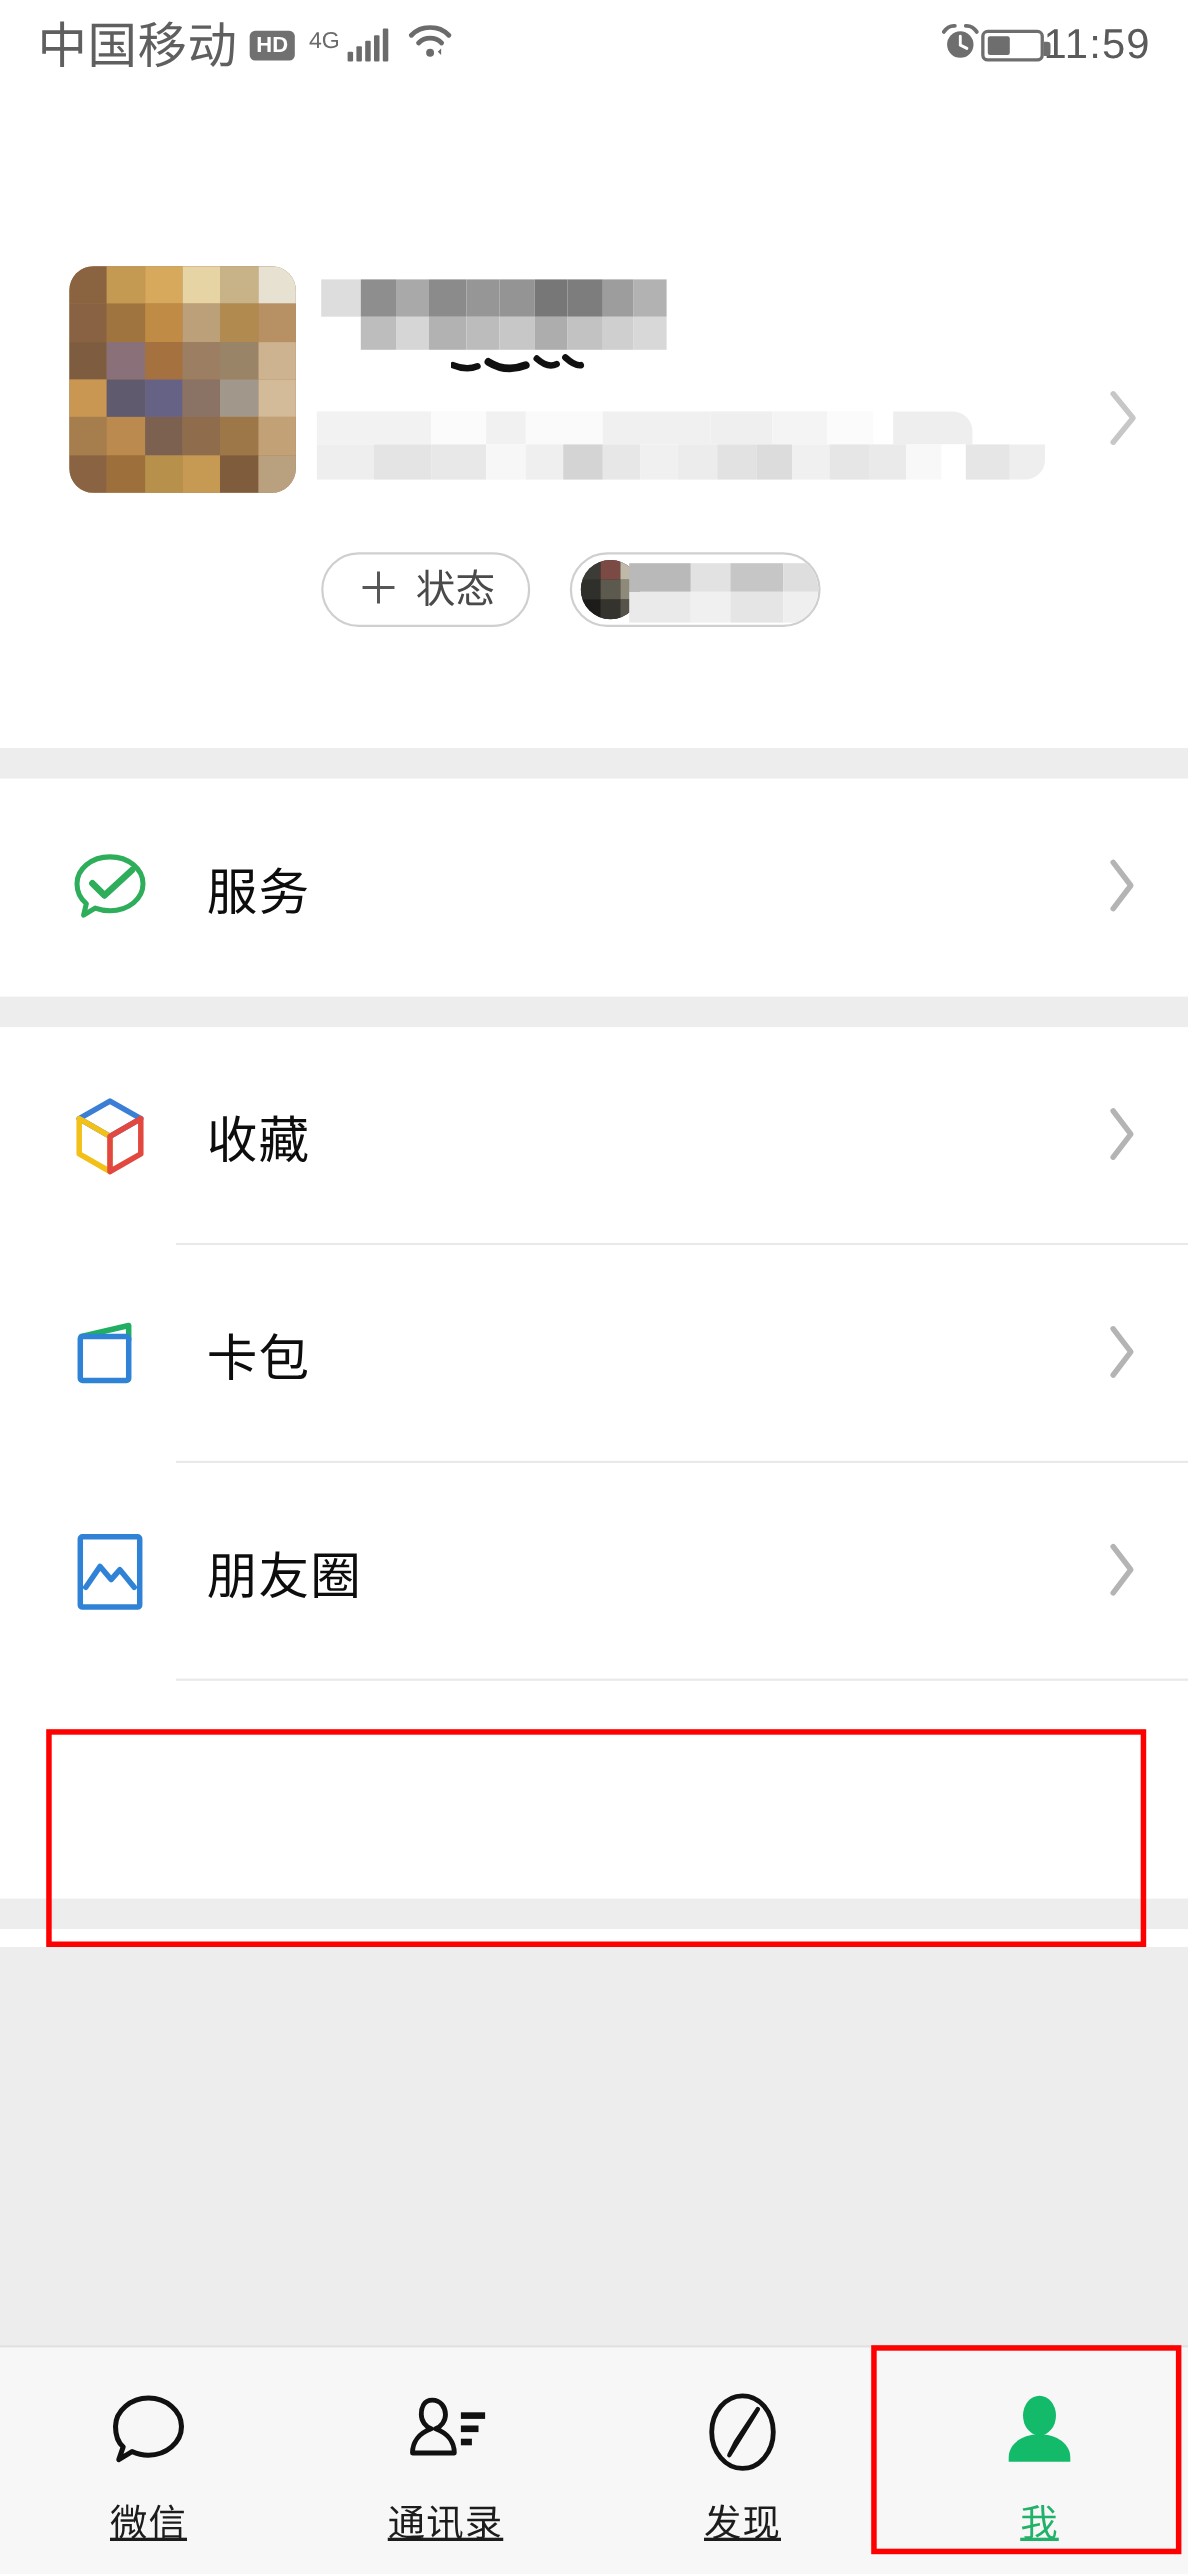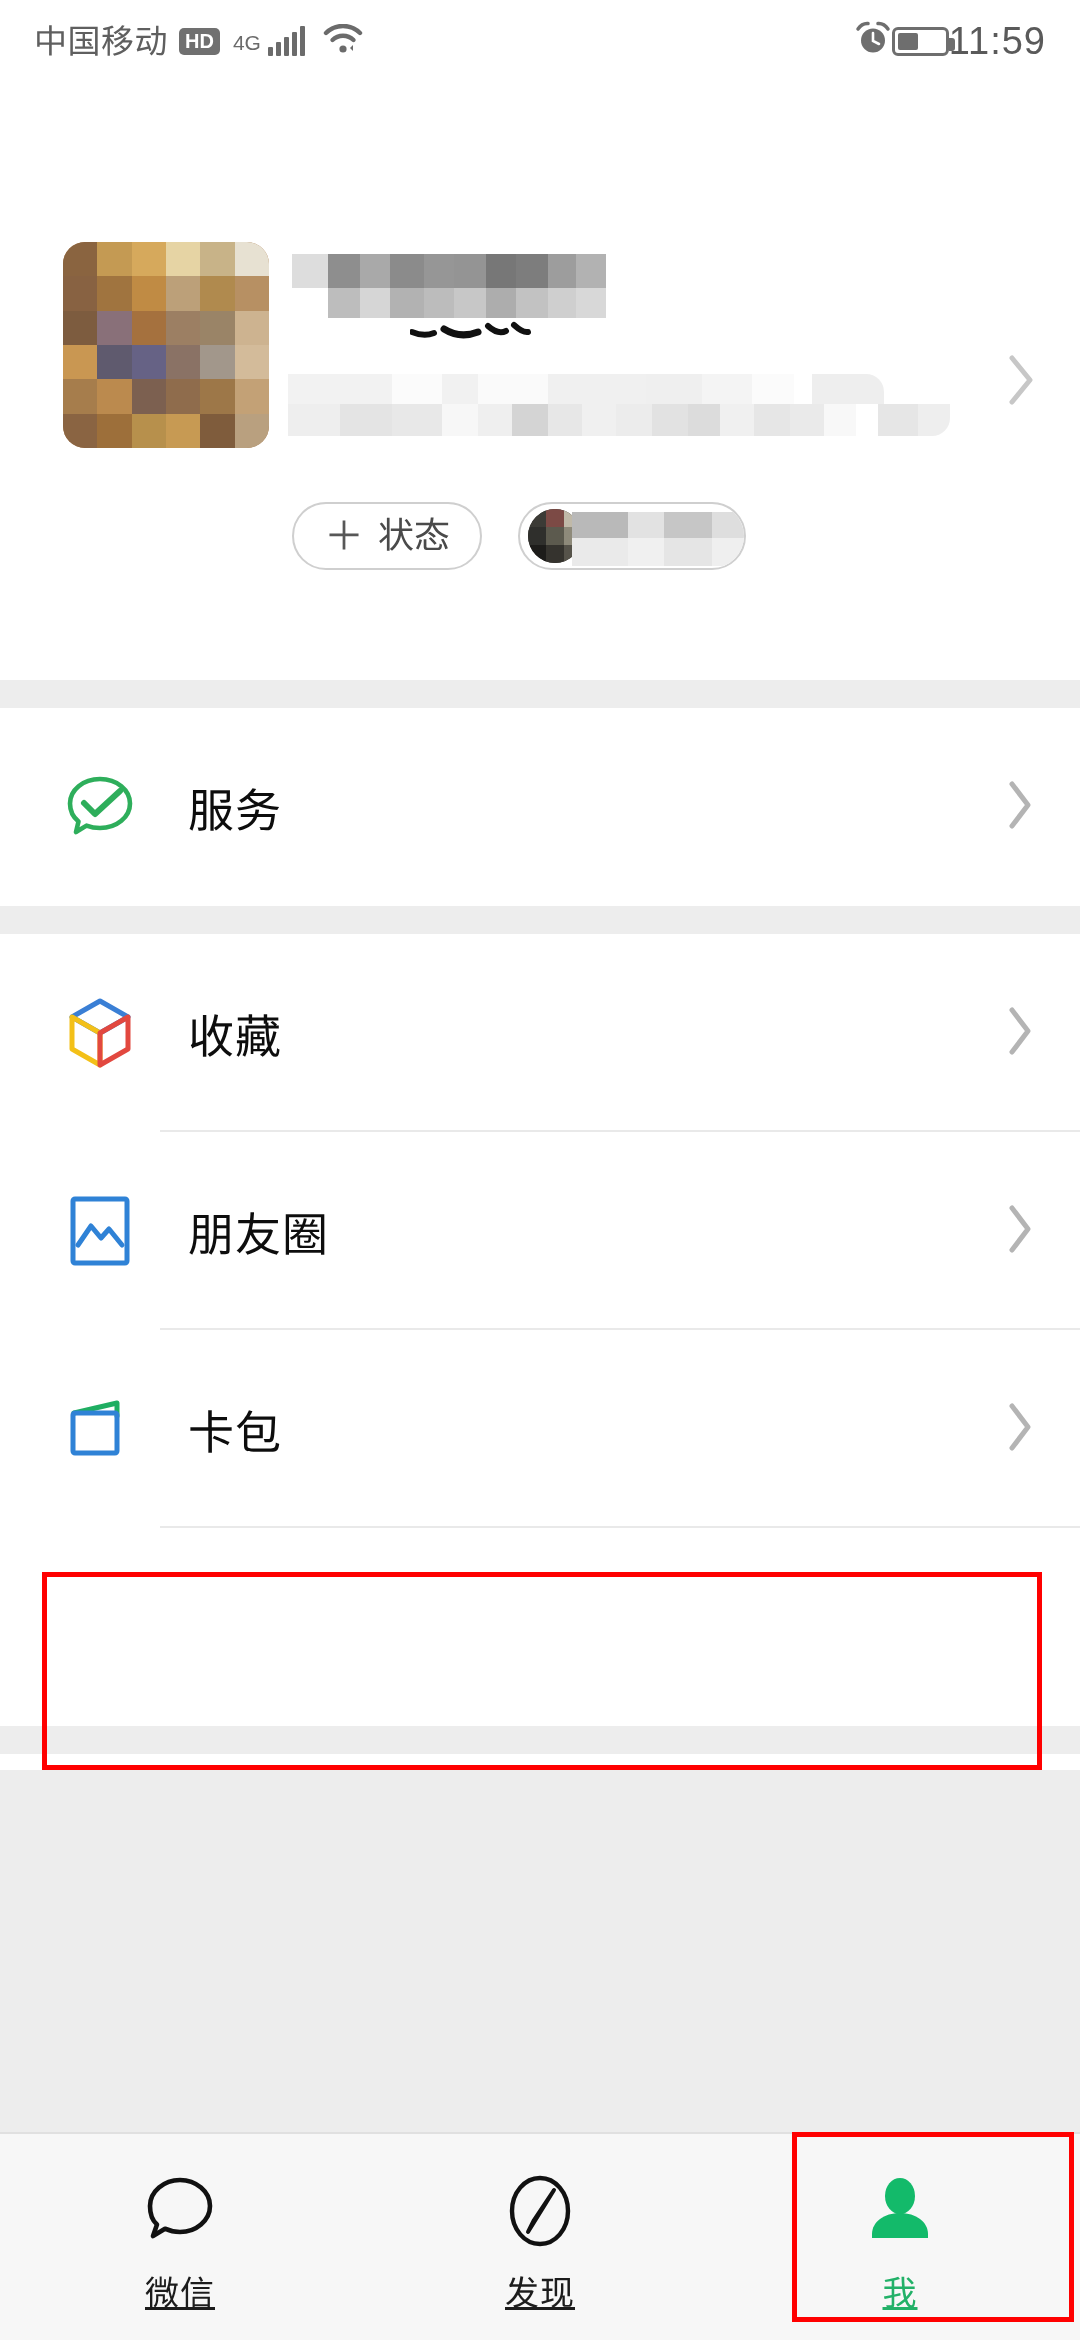--- a/index.html
+++ b/index.html
@@ -17,21 +17,21 @@
   }
 
   
   .statusbar{
     position:absolute; top:0; left:0; width:1080px; height:82px;
     display:flex; align-items:center;
     padding:0 34px;
     color:#6e6e6e;
   }
   .sb-left{ display:flex; align-items:center; gap:9px; }
-  .sb-carrier{ font-size:33px; color:#5f5f5f; letter-spacing:.5px; line-height:1; }
+  .sb-carrier{ font-size:45px; color:#5f5f5f; letter-spacing:.5px; line-height:1; }
   .sb-hd{
     display:inline-flex; align-items:center; justify-content:center;
     background:#707070; color:#fff; border-radius:5px;
     font-size:20px; font-weight:bold; padding:2px 6px; line-height:1;
     height:27px; min-width:38px; margin-left:2px;
   }
   .sb-4g{ font-size:21px; color:#6b6b6b; align-self:flex-start; margin-top:7px; margin-left:4px; }
   .bars{ display:flex; align-items:flex-end; gap:3px; height:30px; margin-left:-2px;}
   .bars i{ display:block; width:5px; background:#6b6b6b; border-radius:1px; }
   .bars i:nth-child(1){height:9px}
@@ -379,42 +379,42 @@
       <span class="chev">
         <svg width="32" height="54" viewBox="0 0 32 54">
             <path d="M8 6 L24 27 L8 48" stroke="#b4b4b4" stroke-width="5" fill="none" stroke-linecap="round" stroke-linejoin="round"></path>
           </svg>
       </span>
       <span class="divider"></span>
     </div>
 
     <div class="row">
       <span class="ico">
-        <svg width="66" height="76" viewBox="0 0 66 76">
-          <rect x="6" y="6" width="54" height="64" rx="2" fill="none" stroke="#2f82d6" stroke-width="5"></rect>
-          <path d="M11 52 L24 33 L34 45 L42 36 L55 52" fill="none" stroke="#2f82d6" stroke-width="5" stroke-linejoin="round" stroke-linecap="round"></path>
-        </svg>
-      </span>
-      <span class="lbl">朋友圈</span>
+        <svg width="70" height="70" viewBox="0 0 70 70">
+          <path d="M9 19 L52 9 L52 22" fill="none" stroke="#1fae62" stroke-width="5" stroke-linejoin="round" stroke-linecap="round"></path>
+          <rect x="8" y="19" width="44" height="40" rx="2" fill="none" stroke="#2f82d6" stroke-width="5"></rect>
+        </svg>
+      </span>
+      <span class="lbl">卡包</span>
       <span class="chev">
         <svg width="32" height="54" viewBox="0 0 32 54">
             <path d="M8 6 L24 27 L8 48" stroke="#b4b4b4" stroke-width="5" fill="none" stroke-linecap="round" stroke-linejoin="round"></path>
           </svg>
       </span>
       <span class="divider"></span>
     </div>
 
     <div class="row">
       <span class="ico">
-        <svg width="70" height="70" viewBox="0 0 70 70">
-          <path d="M9 19 L52 9 L52 22" fill="none" stroke="#1fae62" stroke-width="5" stroke-linejoin="round" stroke-linecap="round"></path>
-          <rect x="8" y="19" width="44" height="40" rx="2" fill="none" stroke="#2f82d6" stroke-width="5"></rect>
-        </svg>
-      </span>
-      <span class="lbl">卡包</span>
+        <svg width="66" height="76" viewBox="0 0 66 76">
+          <rect x="6" y="6" width="54" height="64" rx="2" fill="none" stroke="#2f82d6" stroke-width="5"></rect>
+          <path d="M11 52 L24 33 L34 45 L42 36 L55 52" fill="none" stroke="#2f82d6" stroke-width="5" stroke-linejoin="round" stroke-linecap="round"></path>
+        </svg>
+      </span>
+      <span class="lbl">朋友圈</span>
       <span class="chev">
         <svg width="32" height="54" viewBox="0 0 32 54">
             <path d="M8 6 L24 27 L8 48" stroke="#b4b4b4" stroke-width="5" fill="none" stroke-linecap="round" stroke-linejoin="round"></path>
           </svg>
       </span>
       <span class="divider"></span>
     </div>
 
   </div>
 
@@ -443,20 +443,31 @@
 
     <div class="tab">
       <span class="tico">
         <svg width="80" height="80" viewBox="0 0 80 80">
           <path d="M40 8 C56 8 70 19.5 70 34 C70 48.5 56 60 40 60 C34.5 60 29.5 58.8 25 56.7 L13 64 L17 52.5 C11.5 47.8 10 41.3 10 34 C10 19.5 24 8 40 8 Z" fill="none" stroke="#111" stroke-width="4.6" stroke-linejoin="round"></path>
         </svg>
       </span>
       <span class="tlbl">微信</span>
     </div>
 
+    <div class="tab">
+      <span class="tico">
+        <svg width="84" height="80" viewBox="0 0 84 80">
+          <path d="M30 10 C38 10 42 17 42 23 C42 29 38 34 33 36 C44 40 50 48 50 58 L12 58 C12 48 18 40 29 36 C24 34 20 29 20 23 C20 17 22 10 30 10 Z" fill="none" stroke="#111" stroke-width="4.4" stroke-linejoin="round"></path>
+          <rect x="56" y="21" width="22" height="6" fill="#111"></rect>
+          <rect x="56" y="33" width="16" height="6" fill="#111"></rect>
+          <rect x="56" y="45" width="10" height="6" fill="#111"></rect>
+        </svg>
+      </span>
+      <span class="tlbl">通讯录</span>
+    </div>
 
     <div class="tab">
       <span class="tico">
         <svg width="80" height="82" viewBox="0 0 80 82">
           <ellipse cx="40" cy="41" rx="28" ry="33" fill="none" stroke="#111" stroke-width="4.4"></ellipse>
           <path d="M54 20 L34 50 L28 62 L46 33 Z" fill="none" stroke="#111" stroke-width="4" stroke-linejoin="round"></path>
         </svg>
       </span>
       <span class="tlbl">发现</span>
     </div>

